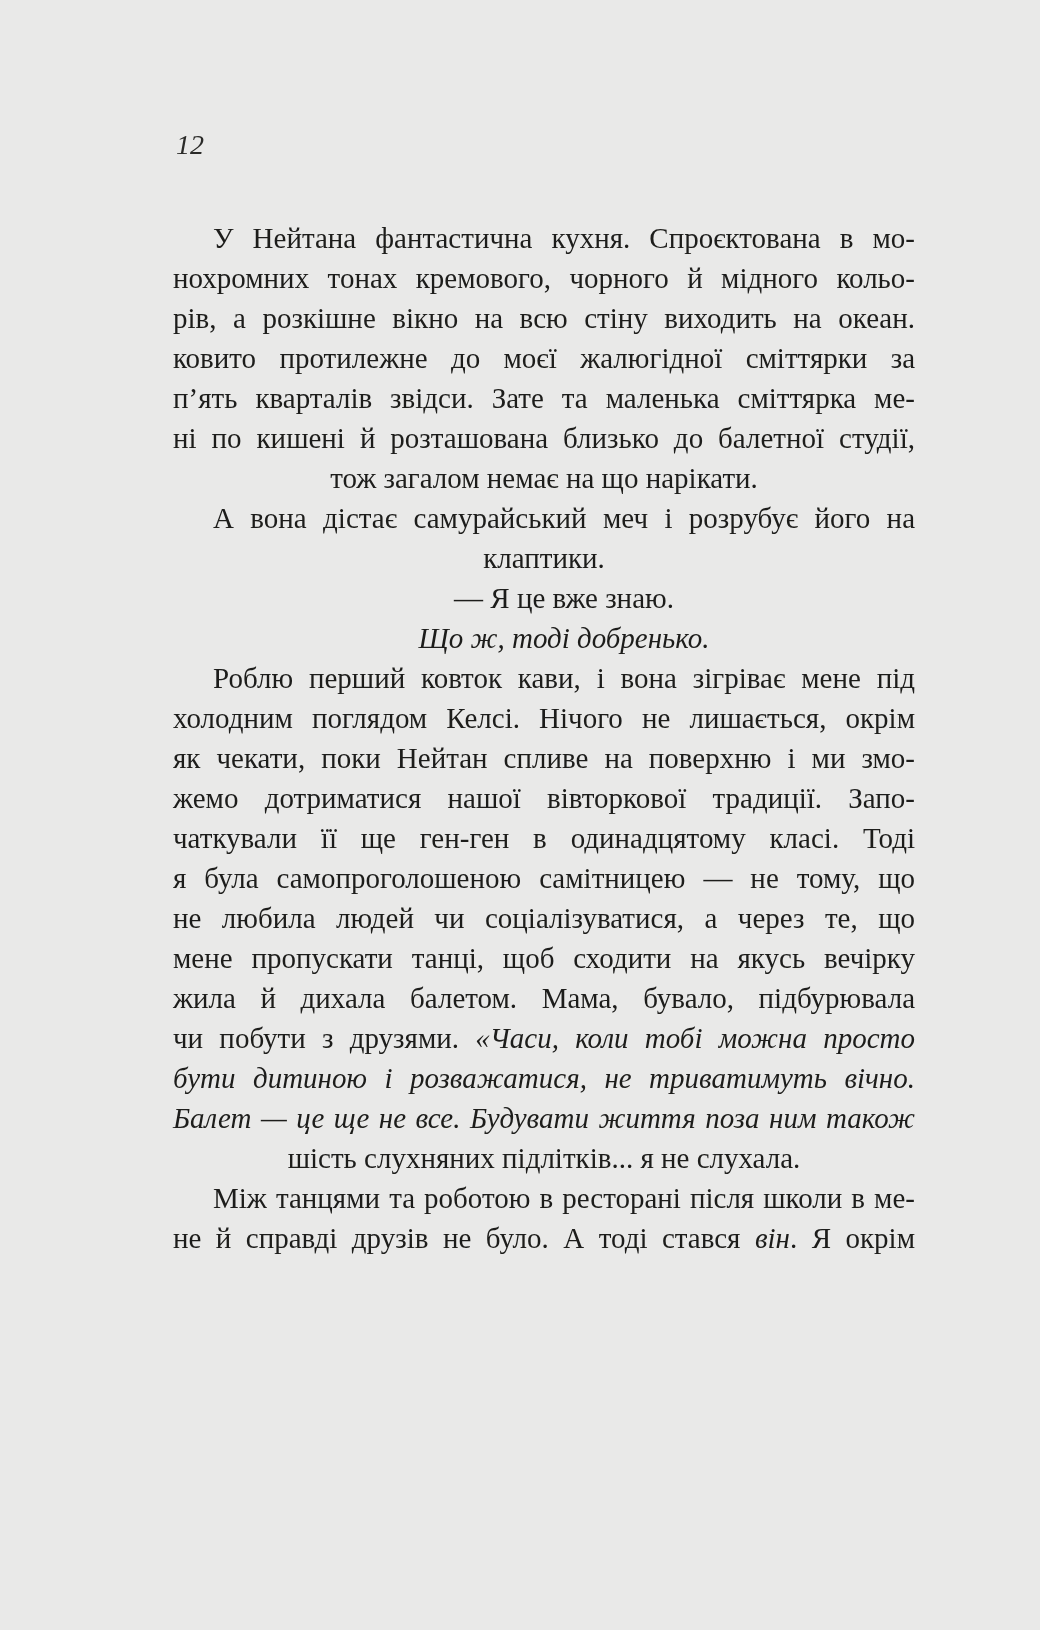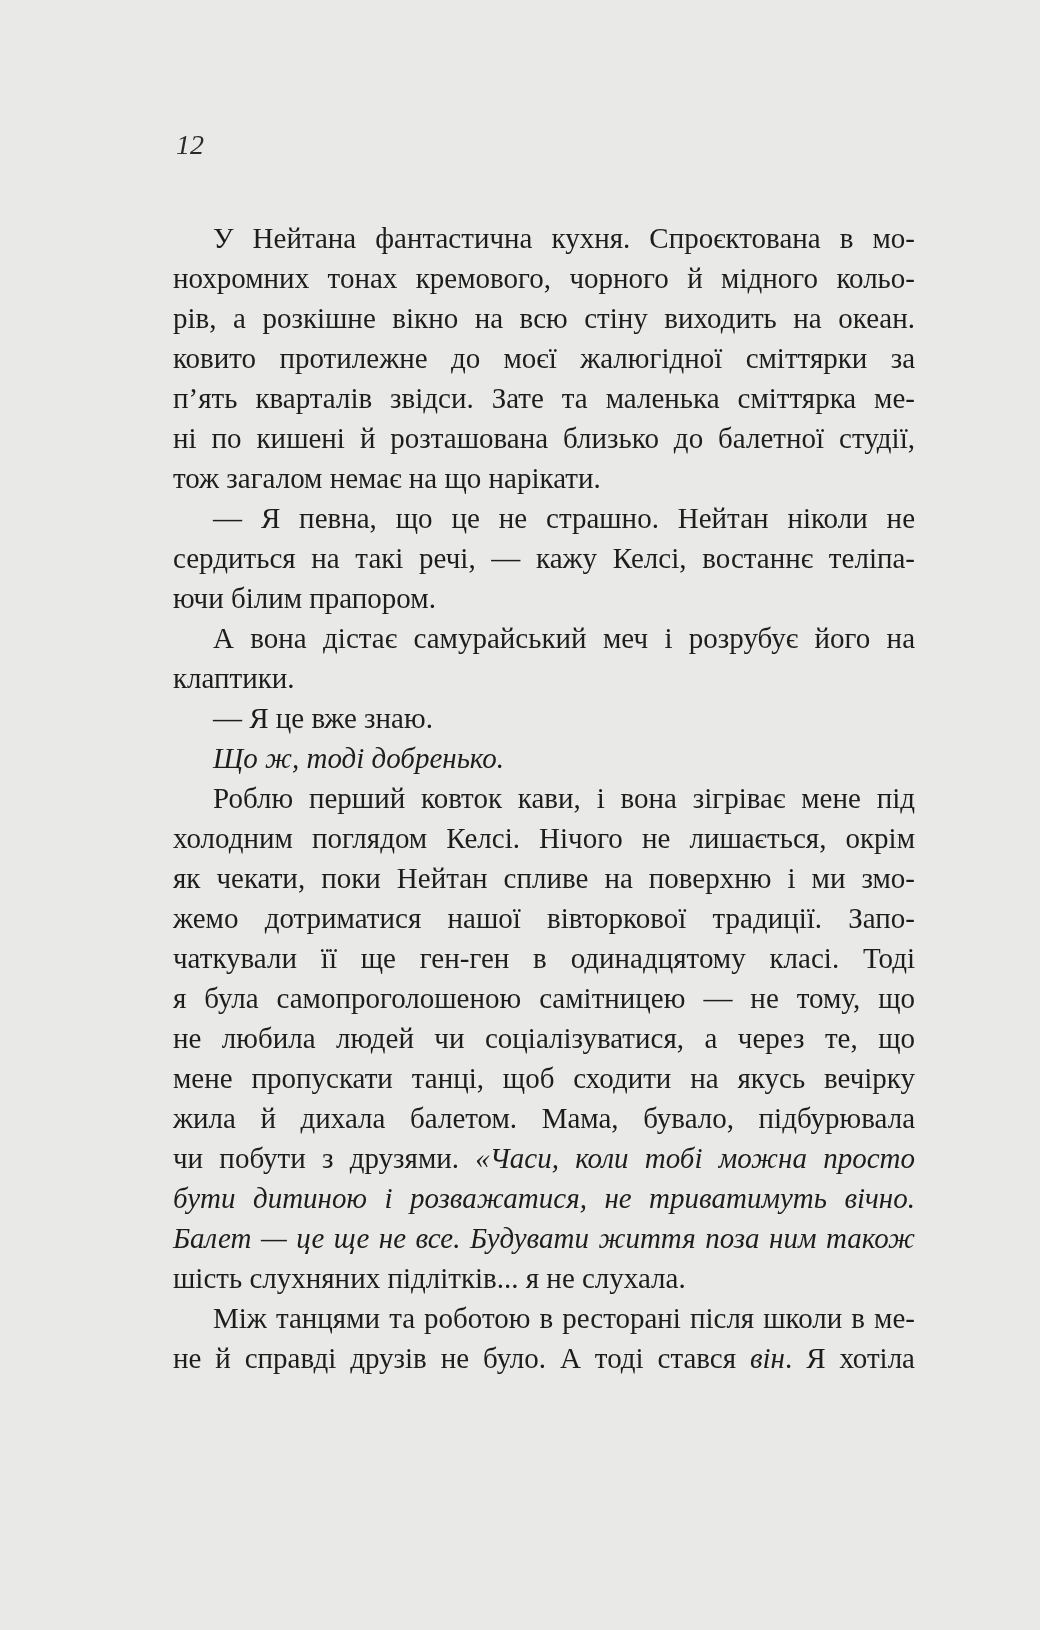--- a/index.html
+++ b/index.html
@@ -31,21 +31,21 @@
   .text-block {
     position: absolute;
     left: 173px;
     top: 218px;
     width: 742px;
   }
   .line {
     height: 40px;
     line-height: 40px;
     font-size: 29px;
-    text-align: left;
+    text-align: center;
     white-space: normal;
     overflow: visible;
   }
   .line.just {
     text-align: justify;
     text-align-last: justify;
   }
   .line.indent {
     text-indent: 40px;
   }
@@ -62,25 +62,20 @@
       <div class="paragraph">
         <div class="line indent just"><span class="seg-regular">У Нейтана фантастична кухня. Спроєктована в мо-</span></div>
         <div class="line just"><span class="seg-regular">нохромних тонах кремового, чорного й мідного кольо-</span></div>
         <div class="line just"><span class="seg-regular">рів, а розкішне вікно на всю стіну виходить на океан.</span></div>
         <div class="line just"><span class="seg-regular">ковито протилежне до моєї жалюгідної сміттярки за</span></div>
         <div class="line just"><span class="seg-regular">п’ять кварталів звідси. Зате та маленька сміттярка ме-</span></div>
         <div class="line just"><span class="seg-regular">ні по кишені й розташована близько до балетної студії,</span></div>
         <div class="line"><span class="seg-regular">тож загалом немає на що нарікати.</span></div>
       </div>
       <div class="paragraph">
-        <div class="line indent just"><span class="seg-regular">— Я певна, що це не страшно. Нейтан ніколи не</span></div>
-        <div class="line just"><span class="seg-regular">сердиться на такі речі, — кажу Келсі, востаннє теліпа-</span></div>
-        <div class="line"><span class="seg-regular">ючи білим прапором.</span></div>
-      </div>
-      <div class="paragraph">
         <div class="line indent just"><span class="seg-regular">А вона дістає самурайський меч і розрубує його на</span></div>
         <div class="line"><span class="seg-regular">клаптики.</span></div>
       </div>
       <div class="paragraph">
         <div class="line indent"><span class="seg-regular">— Я це вже знаю.</span></div>
       </div>
       <div class="paragraph">
         <div class="line indent"><span class="seg-italic">Що ж, тоді добренько.</span></div>
       </div>
       <div class="paragraph">
@@ -93,16 +88,16 @@
         <div class="line just"><span class="seg-regular">не любила людей чи соціалізуватися, а через те, що</span></div>
         <div class="line just"><span class="seg-regular">мене пропускати танці, щоб сходити на якусь вечірку</span></div>
         <div class="line just"><span class="seg-regular">жила й дихала балетом. Мама, бувало, підбурювала</span></div>
         <div class="line just"><span class="seg-regular">чи побути з друзями. </span><span class="seg-italic">«Часи, коли тобі можна просто</span></div>
         <div class="line just"><span class="seg-italic">бути дитиною і розважатися, не триватимуть вічно.</span></div>
         <div class="line just"><span class="seg-italic">Балет — це ще не все. Будувати життя поза ним також</span></div>
         <div class="line"><span class="seg-regular">шість слухняних підлітків... я не слухала.</span></div>
       </div>
       <div class="paragraph">
         <div class="line indent just"><span class="seg-regular">Між танцями та роботою в ресторані після школи в ме-</span></div>
-        <div class="line just"><span class="seg-regular">не й справді друзів не було. А тоді стався </span><span class="seg-italic">він</span><span class="seg-regular">. Я хотіла</span></div>
+        <div class="line just"><span class="seg-regular">не й справді друзів не було. А тоді стався </span><span class="seg-italic">він</span><span class="seg-regular">. Я окрім</span></div>
       </div>
     </div>
 </div>
 
 </body></html>

